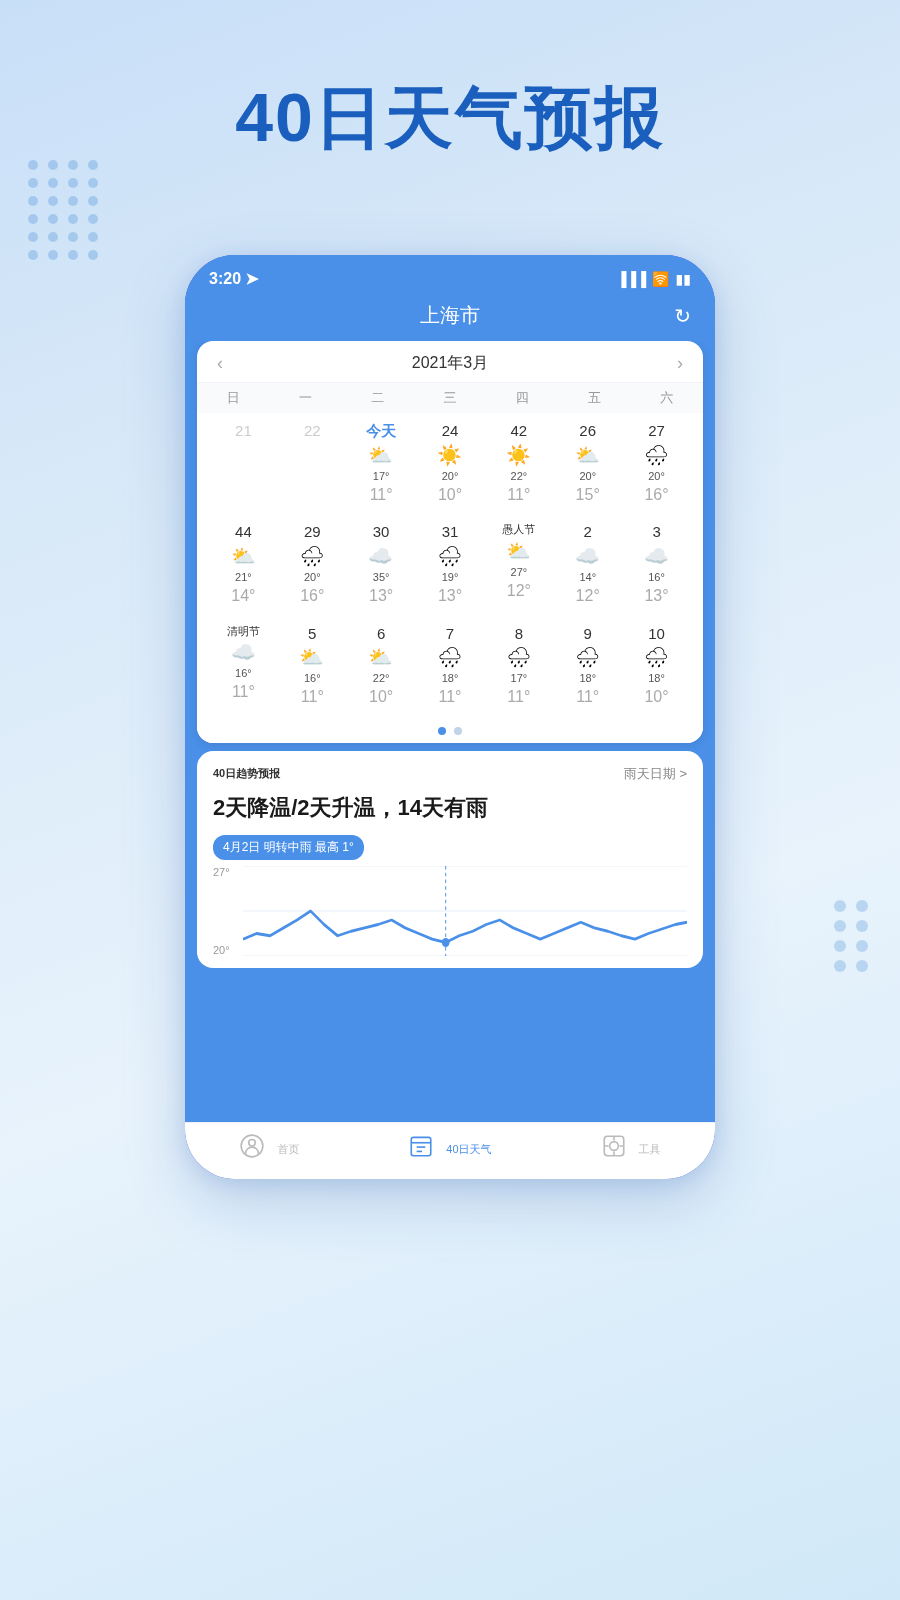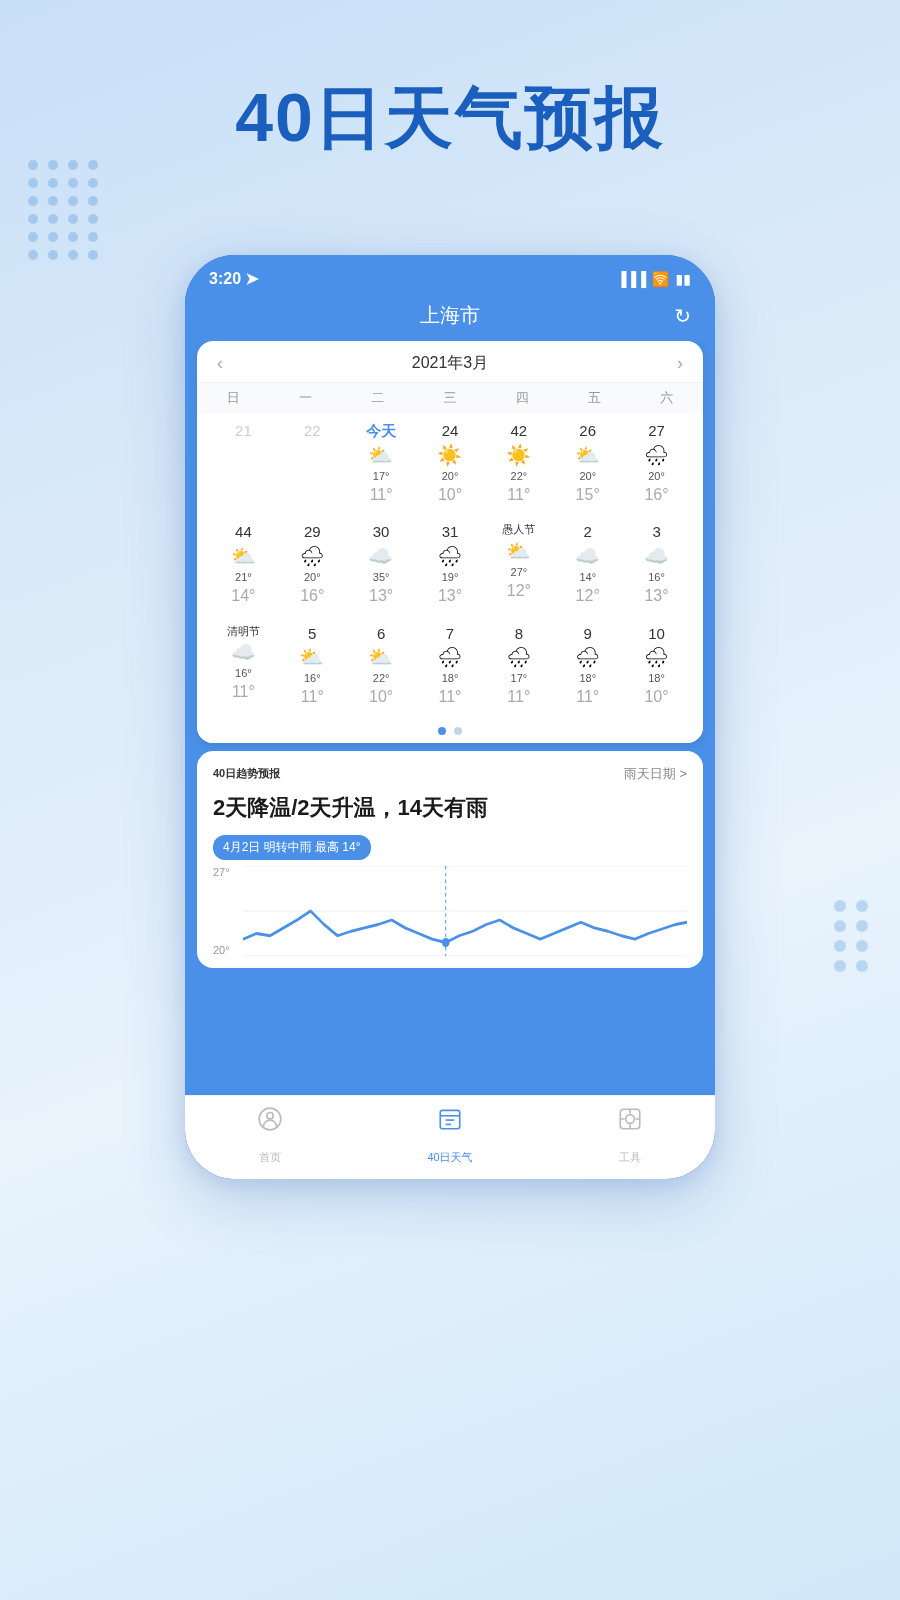--- a/index.html
+++ b/index.html
@@ -291,21 +291,20 @@
       padding: 10px 0 14px;
       background: white;
       border-top: 1px solid #eef2f6;
       position: absolute;
       bottom: 0;
       left: 0;
       right: 0;
     }
     .nav-item {
       display: flex;
-      flex-direction: column;
       align-items: center;
       gap: 12px;
     }
     .nav-icon {
       font-size: 24px;
       color: #bbb;
     }
     .nav-icon.active { color: #4a90e8; }
     .nav-label {
       font-size: 11px;
@@ -547,21 +546,21 @@
         <div class="dot-ind inactive"></div>
       </div>
     </div>
 
     <div class="trend-section">
       <div class="trend-header">
         <span class="trend-title">40日趋势预报</span>
         <span class="trend-link">雨天日期 &gt;</span>
       </div>
       <div class="trend-summary">2天降温/2天升温，14天有雨</div>
-      <div class="chart-tooltip">4月2日 明转中雨 最高 14°</div>
+      <div class="chart-tooltip">4月2日 明转中雨 最高 1°</div>
       <div class="chart-area">
         <div class="chart-labels">
           <span class="chart-label">27°</span>
           <span class="chart-label">20°</span>
         </div>
         <svg class="chart-svg" viewBox="0 0 460 80" preserveAspectRatio="none">
 
           <line x1="0" y1="0" x2="460" y2="0" stroke="#e8f0f8" stroke-width="1"></line>
           <line x1="0" y1="40" x2="460" y2="40" stroke="#e8f0f8" stroke-width="1"></line>
           <line x1="0" y1="80" x2="460" y2="80" stroke="#e8f0f8" stroke-width="1"></line>

